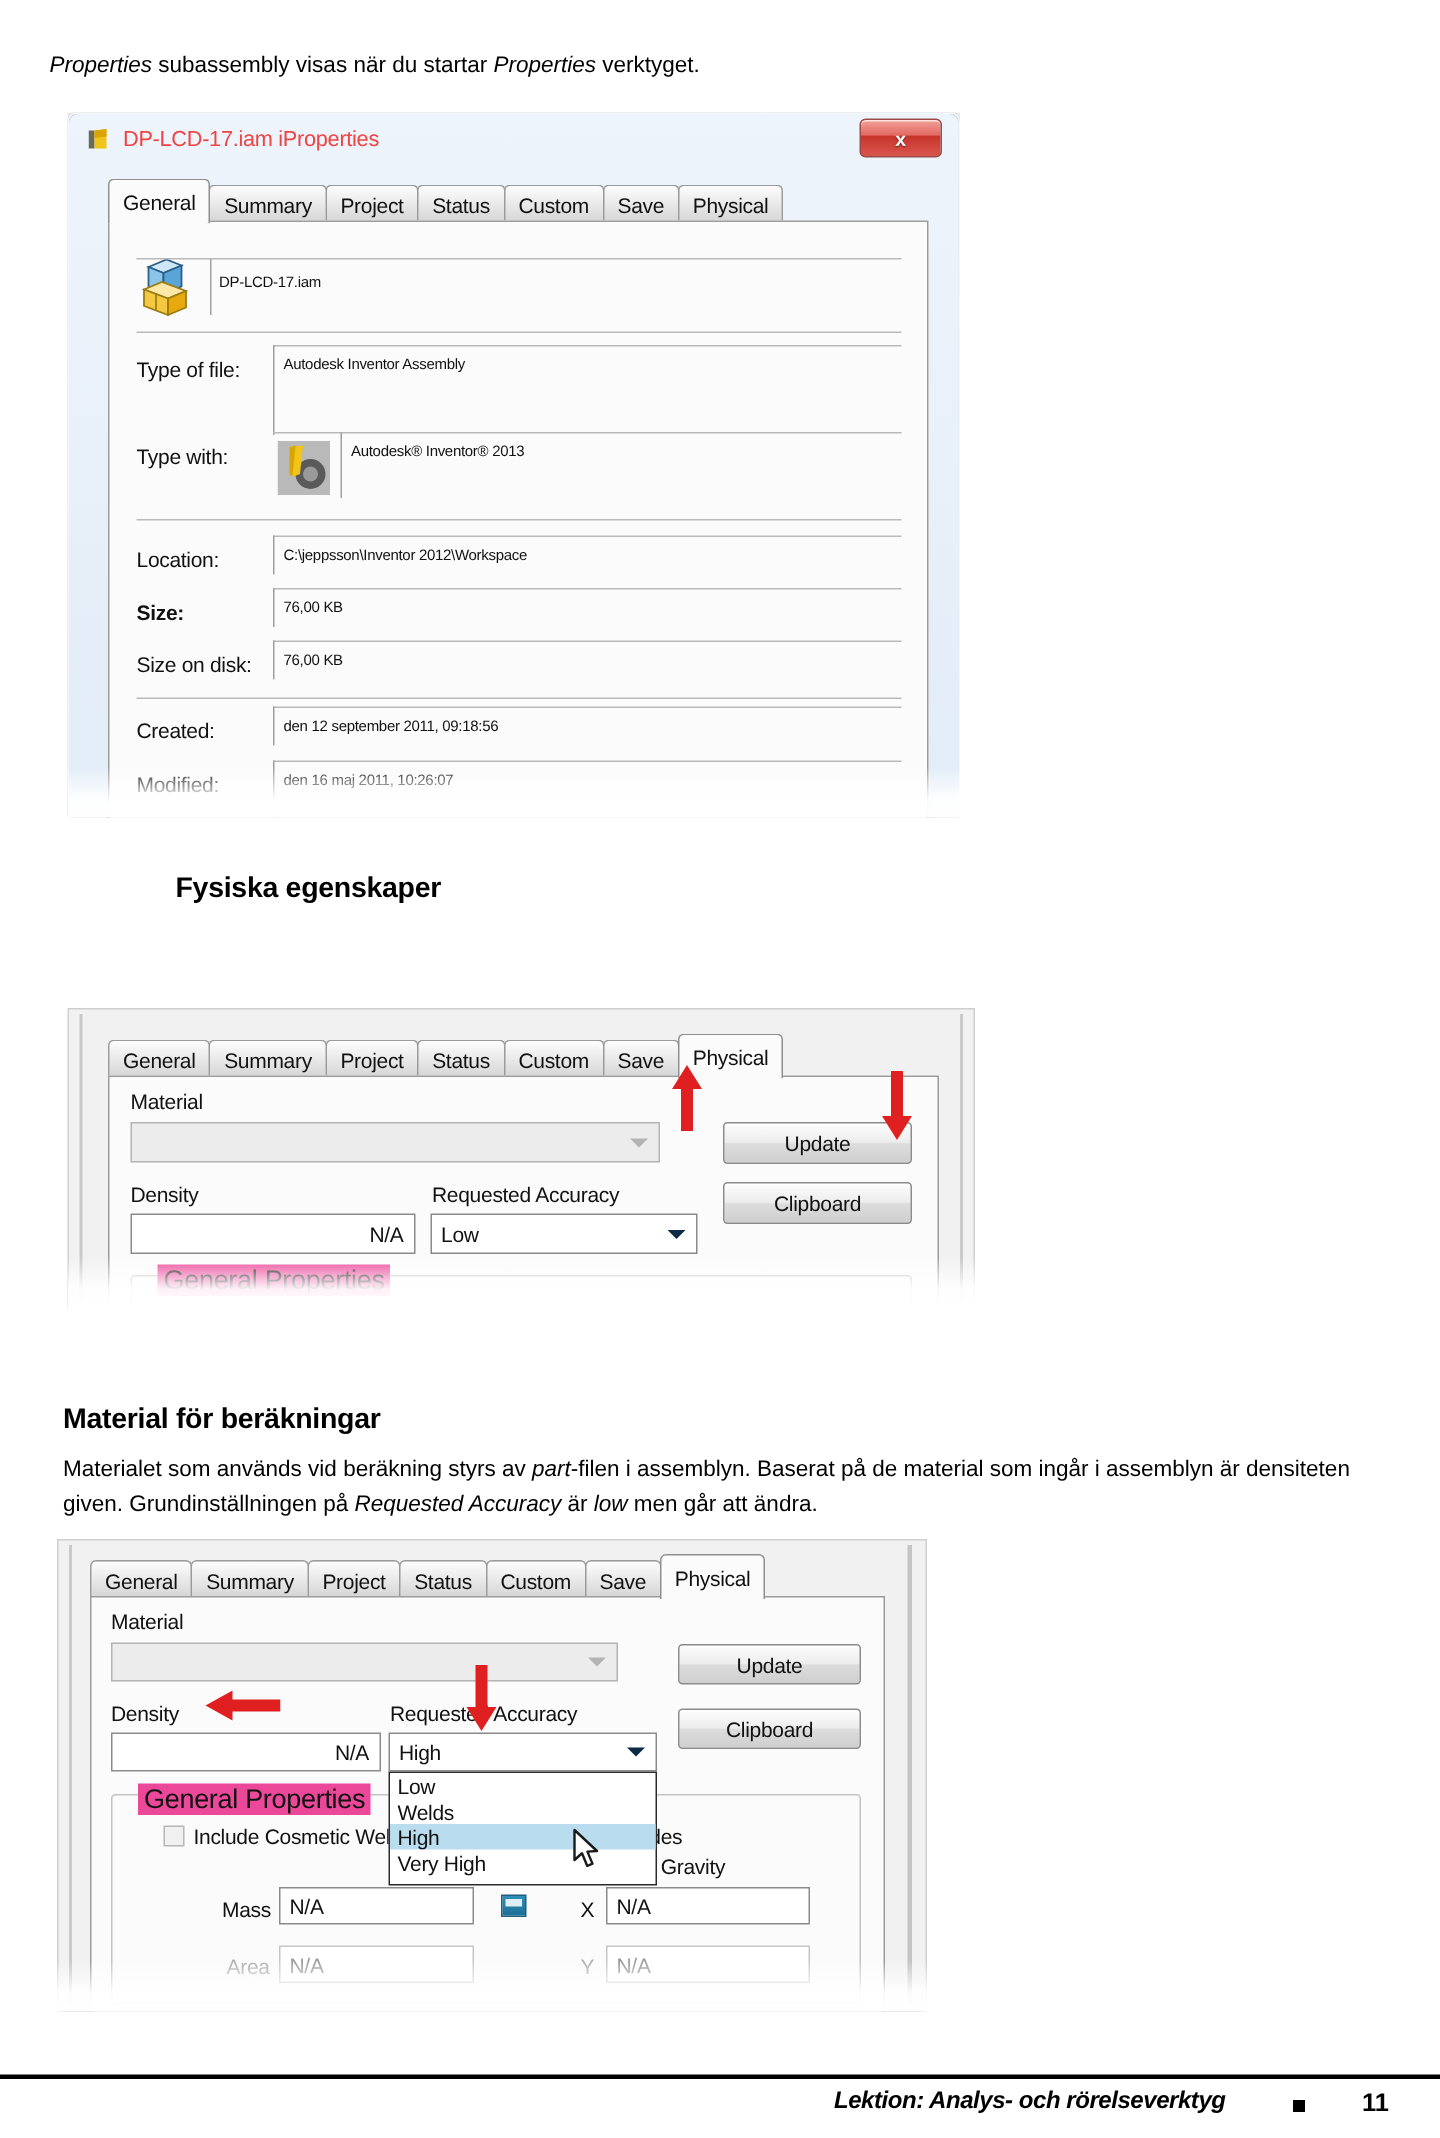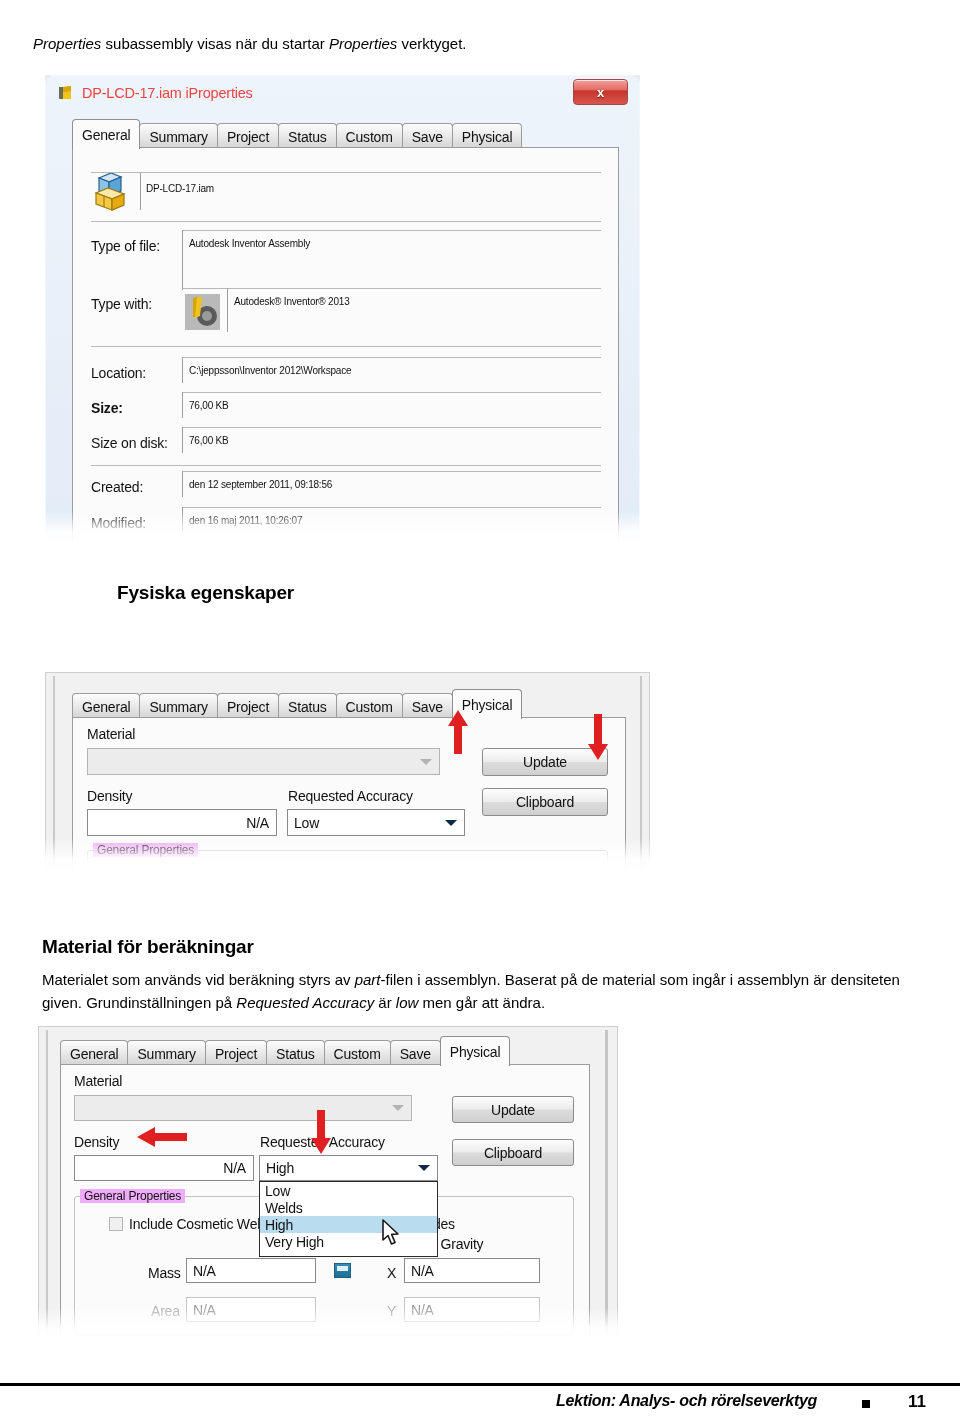--- a/index.html
+++ b/index.html
@@ -134,22 +134,22 @@
     background:linear-gradient(to bottom,#fdfdfd 0%,#ececec 48%,#dcdcdc 52%,#cfcfcf 100%);
     display:flex;align-items:center;justify-content:center;
     font-size:14px;color:#111;letter-spacing:-0.2px;
     box-shadow:inset 0 1px 0 rgba(255,255,255,.9);
   }
 
   .groupbox{
     position:absolute;border:1px solid #c3c3c3;border-radius:3px;box-sizing:border-box;
   }
   .group-title{
-    position:absolute;background:#f0abfc;padding:0 4px;
-    font-size:12px;color:#111;letter-spacing:-0.2px;white-space:nowrap;
+    position:absolute;background:#ec4899;padding:0 4px;
+    font-size:18px;color:#111;letter-spacing:-0.2px;white-space:nowrap;margin-left:12px;
   }
 
   .checkbox{
     position:absolute;width:14px;height:14px;
     background:#f0f0f0;border:1px solid #b8b8b8;box-sizing:border-box;
   }
 
   
   .popup{
     position:absolute;background:#fff;border:1px solid #2b2b2b;z-index:30;box-sizing:border-box;

